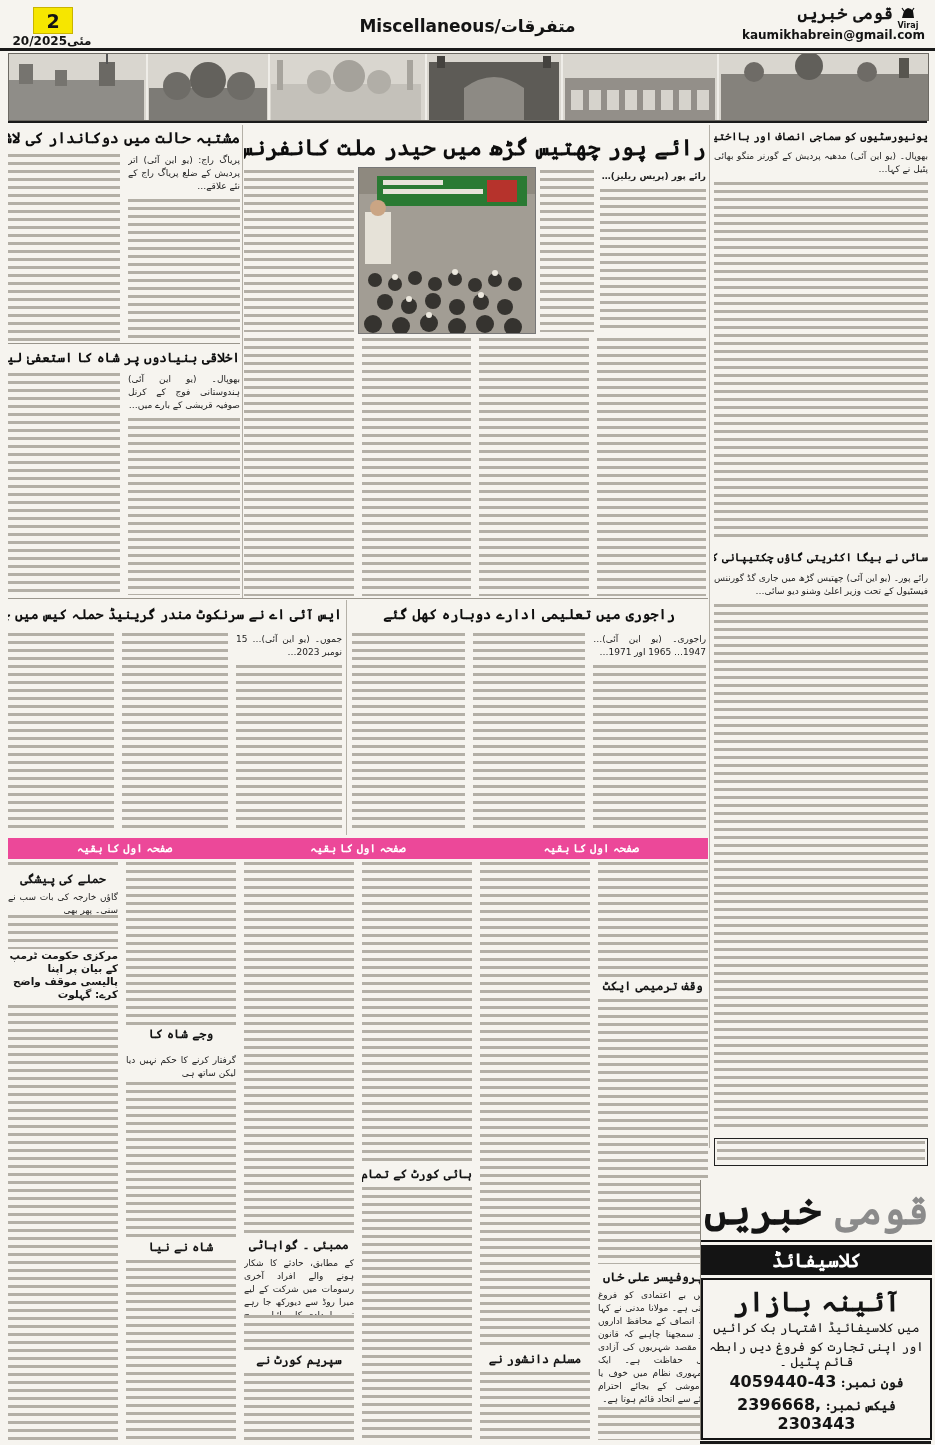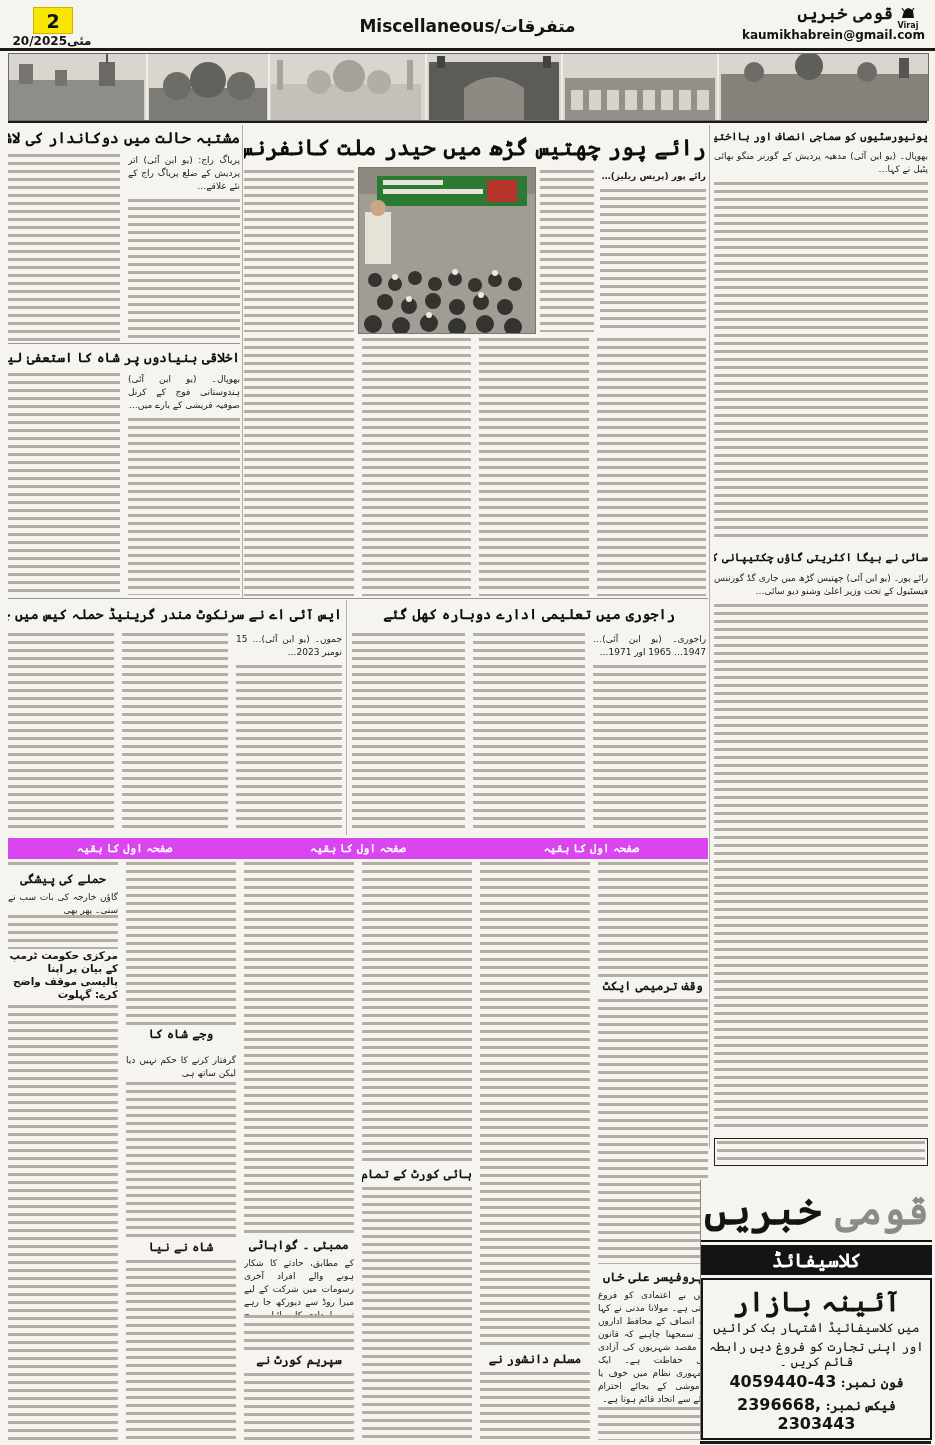--- a/index.html
+++ b/index.html
@@ -24,21 +24,21 @@
   
   #bcols{position:absolute;left:8px;top:862px;width:700px;height:578px;display:flex;gap:8px;}
   .bcol{flex:1;display:flex;flex-direction:column;min-width:0;}
   .bhead{font-family:"DejaVu Serif",serif;font-weight:bold;font-size:12px;line-height:18px;
          height:18px;text-align:center;white-space:nowrap;overflow:hidden;}
   .bbold{font-weight:bold;font-size:10.5px;line-height:1.25;text-align:right;overflow:hidden;}
   
   #pagebox{left:33px;top:7px;width:38px;height:25px;background:#f6e600;border:1px solid #c9b400;
            display:flex;align-items:center;justify-content:center;font-size:19px;font-weight:bold;}
   
-  #contbar{left:8px;top:838px;width:700px;height:21px;background:#d946ef;display:flex;
+  #contbar{left:8px;top:838px;width:700px;height:21px;background:#ec4899;display:flex;
            justify-content:space-around;align-items:center;}
   #contbar span{color:#fff;font-weight:bold;font-size:11px;font-family:"DejaVu Serif",serif;}
   
   #classified{left:700px;top:1180px;width:231px;height:260px;background:#f6f4ef;
               border-left:1px solid #8a867d;display:flex;flex-direction:column;}
   .cl-title{font-size:40px;line-height:60px;text-align:center;font-weight:bold;
             font-family:"DejaVu Serif",serif;border-bottom:2px solid #111;}
   .cl-title .g{color:#8b8b8b;}
   .cl-band{background:#141414;color:#fff;text-align:center;font-weight:bold;font-size:19px;
            line-height:30px;letter-spacing:4px;margin-top:3px;font-family:"DejaVu Serif",serif;}
@@ -318,21 +318,21 @@
 
   <div id="classified" class="abs rtl">
     <div class="cl-title">
       <span class="g">قومی</span>
       <span>خبریں</span>
     </div>
     <div class="cl-band">کلاسیفائڈ</div>
     <div class="cl-box">
       <div class="cl-ad">آئینہ بازار</div>
       <div class="cl-line">میں کلاسیفائیڈ اشتہار بک کرائیں</div>
-      <div class="cl-line">اور اپنی تجارت کو فروغ دیں رابطہ قائم کریں ۔</div>
+      <div class="cl-line">اور اپنی تجارت کو فروغ دیں رابطہ قائم پٹیل ۔</div>
       <div class="cl-num">
         <span class="serif">فون نمبر:</span>
         <span class="n ltr">4059440-43</span>
       </div>
       <div class="cl-num">
         <span class="serif">فیکس نمبر:</span>
         <span class="n ltr">2396668, 2303443</span>
       </div>
     </div>
   </div>

